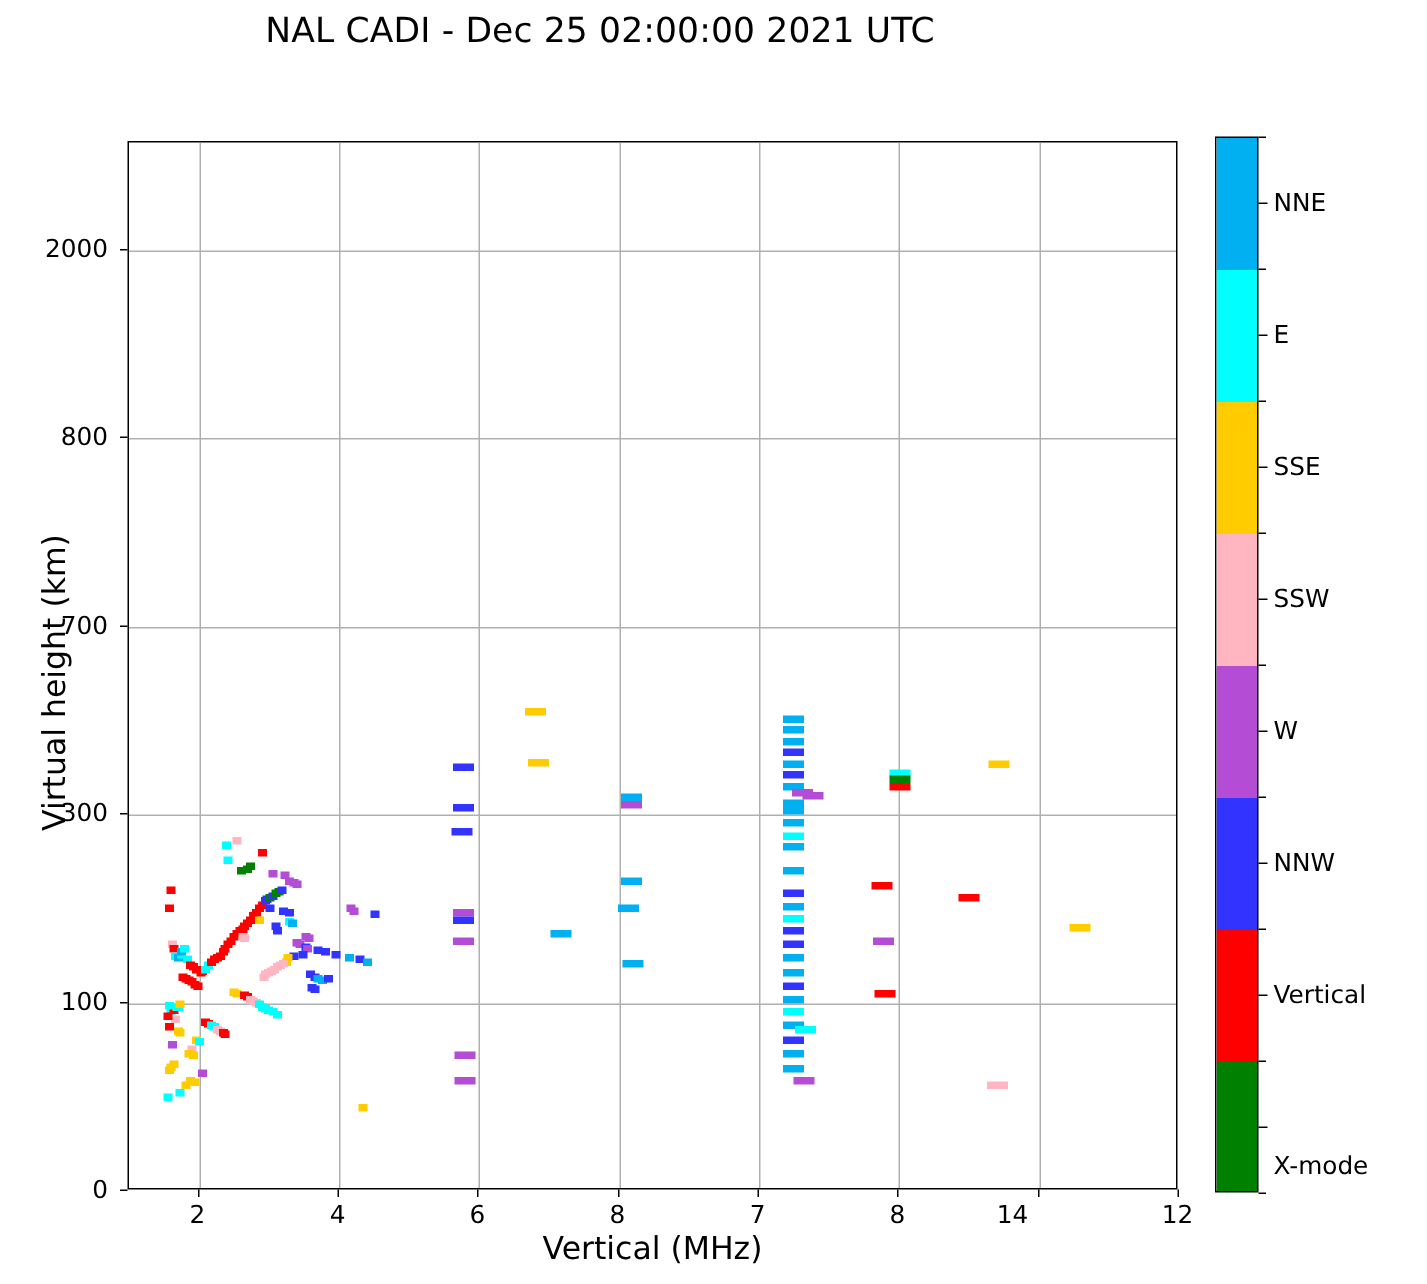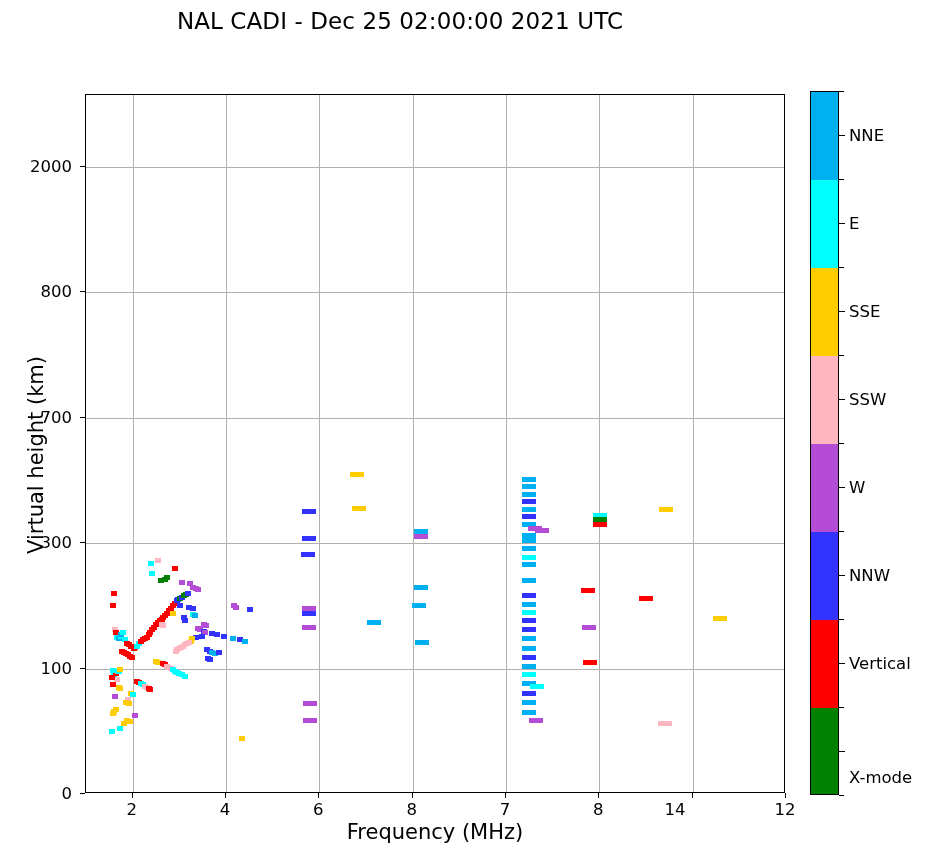--- a/index.html
+++ b/index.html
@@ -382,21 +382,21 @@
       <div class="tick-y" style="top: 542.238px;"></div>
       <div class="ticklabel-y" style="top: 542.238px;">300</div>
       <div class="tick-y" style="top: 416.857px;"></div>
       <div class="ticklabel-y" style="top: 416.857px;">700</div>
       <div class="tick-y" style="top: 291.475px;"></div>
       <div class="ticklabel-y" style="top: 291.475px;">800</div>
       <div class="tick-y" style="top: 166.094px;"></div>
       <div class="ticklabel-y" style="top: 166.094px;">2000</div>
     </div>
 
-  <div class="xlabel">Frequency (MHz)</div>
+  <div class="xlabel">Vertical (MHz)</div>
   <div class="ylabel">Virtual height (km)</div>
 
   <div class="cbar" id="cbar">
       <div class="cbar-seg" style="top: 0px; height: 88.5px; background: rgb(0, 176, 240);"></div>
       <div class="cbar-seg" style="top: 88px; height: 88.5px; background: rgb(0, 255, 255);"></div>
       <div class="cbar-seg" style="top: 176px; height: 88.5px; background: rgb(255, 204, 0);"></div>
       <div class="cbar-seg" style="top: 264px; height: 88.5px; background: rgb(255, 182, 193);"></div>
       <div class="cbar-seg" style="top: 352px; height: 88.5px; background: rgb(180, 76, 214);"></div>
       <div class="cbar-seg" style="top: 440px; height: 88.5px; background: rgb(51, 51, 255);"></div>
       <div class="cbar-seg" style="top: 528px; height: 88.5px; background: rgb(255, 0, 0);"></div>

